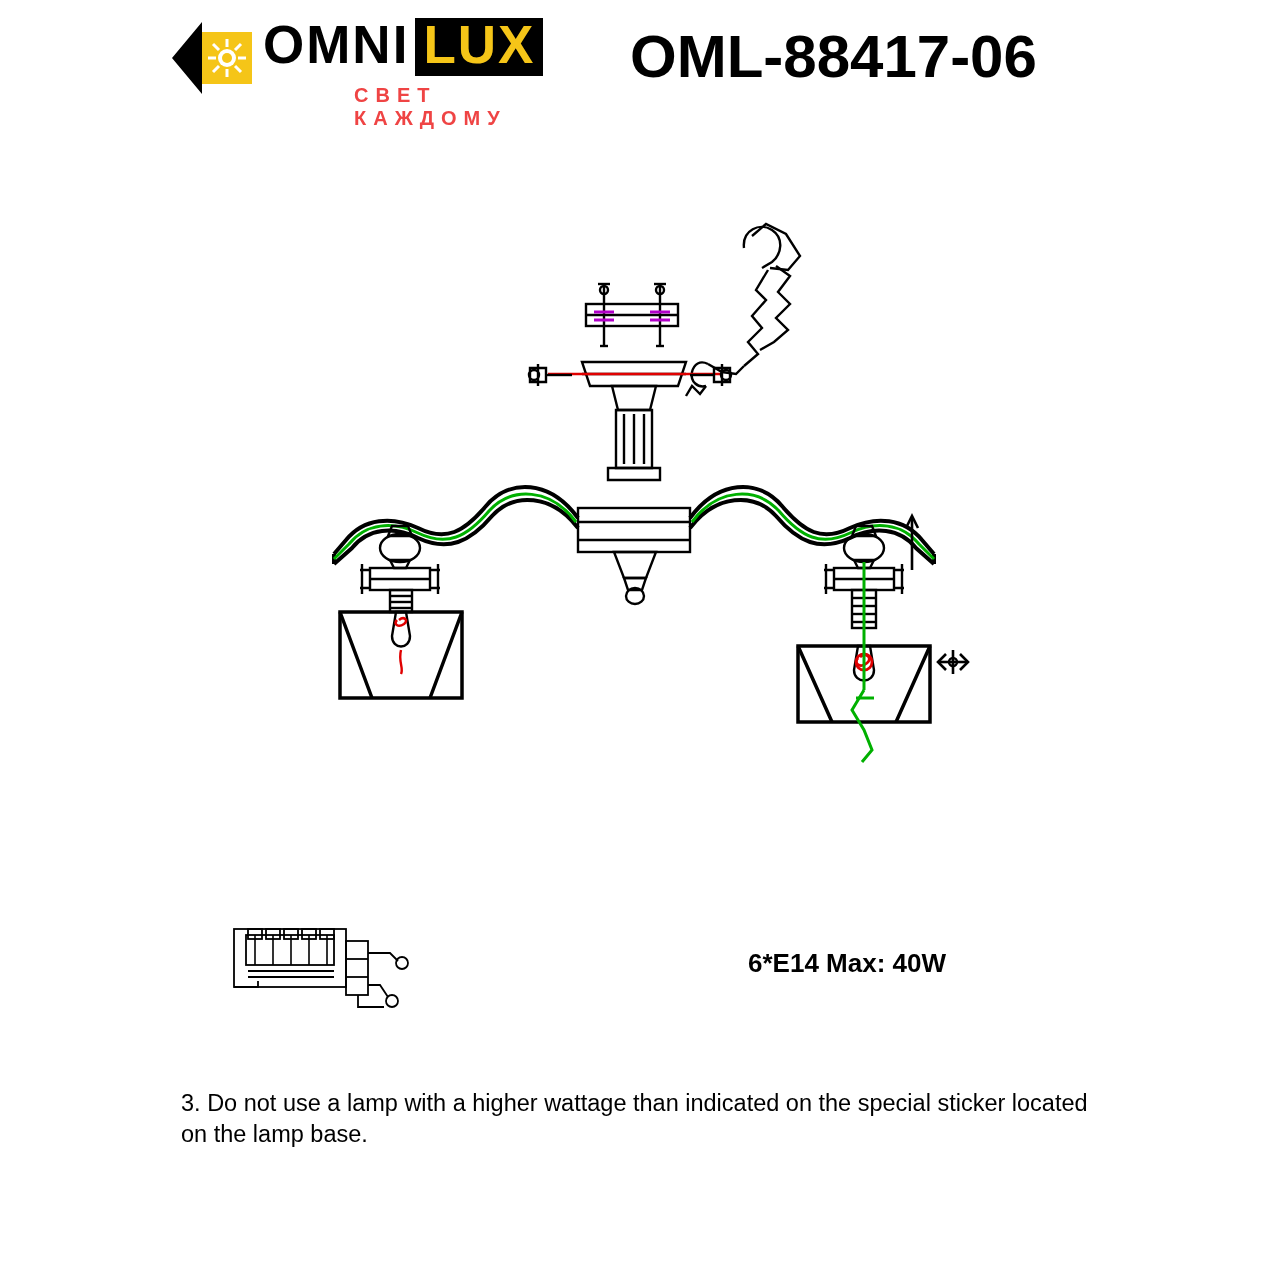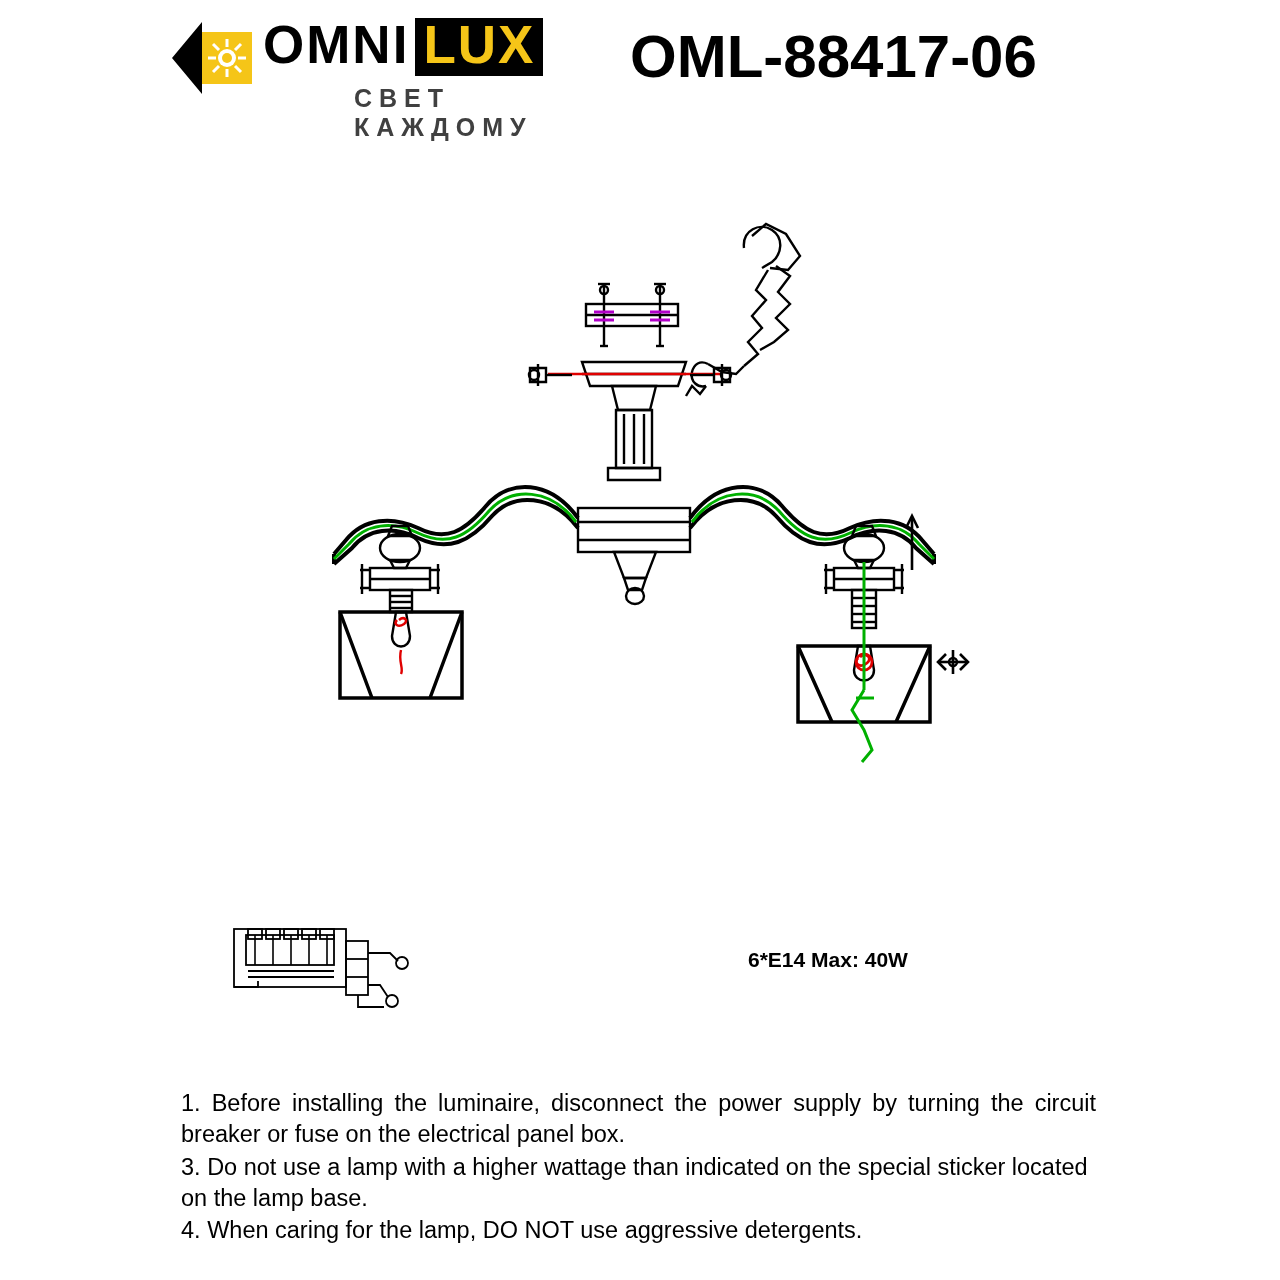--- a/index.html
+++ b/index.html
@@ -25,36 +25,36 @@
   }
   .logo-lux-box {
     display: inline-block; vertical-align: top;
     background: #000; color: #f5c518;
     font-size: 53px; font-weight: bold; letter-spacing: 2px;
     padding: 0 8px 4px 8px; line-height: 1.02;
     margin-left: 6px;
   }
   .logo-sub {
     position: absolute; left: 186px; top: 74px;
-    font-size: 25px; font-weight: bold; letter-spacing: 7px; color: #404040;
+    font-size: 20px; font-weight: bold; letter-spacing: 7px; color: #ef4444;
   }
   .model-code {
     position: absolute; left: 630px; top: 22px;
     font-size: 60px; font-weight: bold; letter-spacing: 0px; color: #000;
   }
 
   
   .diagram { position: absolute; left: 0; top: 150px; width: 1280px; height: 690px; }
   .diagram svg { display: block; }
 
   
   .terminal { position: absolute; left: 228px; top: 915px; width: 220px; height: 110px; }
   .wattage {
     position: absolute; left: 748px; top: 948px;
-    font-size: 21px; font-weight: bold; color: #000;
+    font-size: 26px; font-weight: bold; color: #000;
   }
 
   
   .instructions {
     position: absolute; left: 181px; top: 1088px; width: 915px;
     font-size: 23.5px; line-height: 1.33; color: #000;
   }
   .instructions p { margin: 0 0 1px 0; }
   .instructions p.justify { text-align: justify; }
 </style>
@@ -271,18 +271,16 @@
         <path d="M140 70 L 152 70 L 160 82"></path>
         <circle cx="164" cy="86" r="6"></circle>
         <path d="M130 80 L 130 92 L 156 92"></path>
       </g>
     </svg>
   </div>
 
   <div class="wattage">6*E14 Max: 40W</div>
 
   <div class="instructions">
-    <p class="justify">1. Before installing the luminaire, disconnect the power supply by turning the circuit breaker or fuse on the electrical panel box.</p>
     <p>3. Do not use a lamp with a higher wattage than indicated on the special sticker located on the lamp base.</p>
-    <p>4. When caring for the lamp, DO NOT use aggressive detergents.</p>
   </div>
 
 </div>
 
 </body></html>

